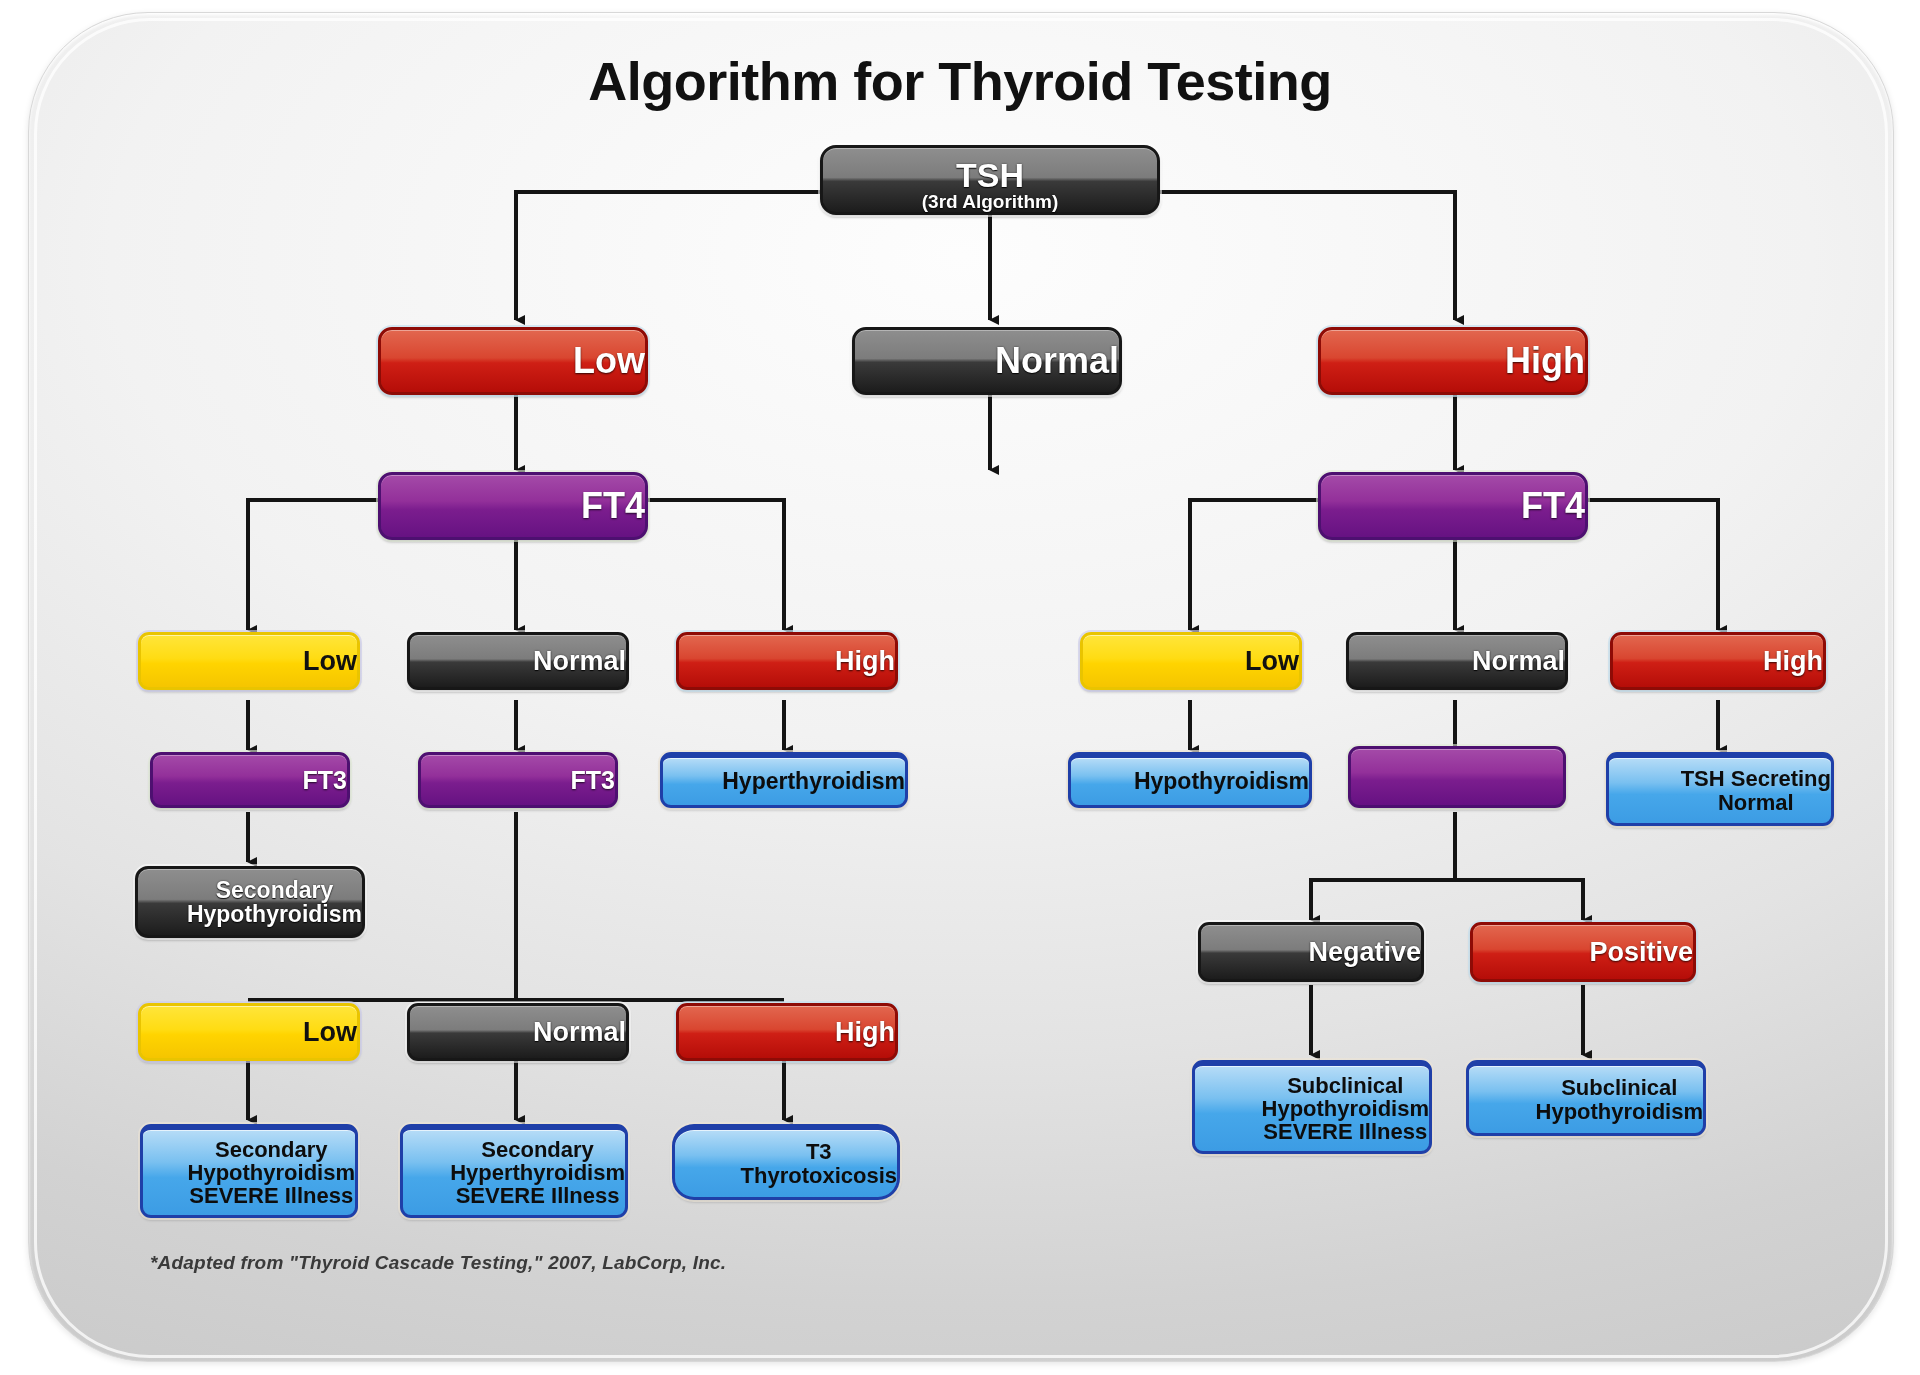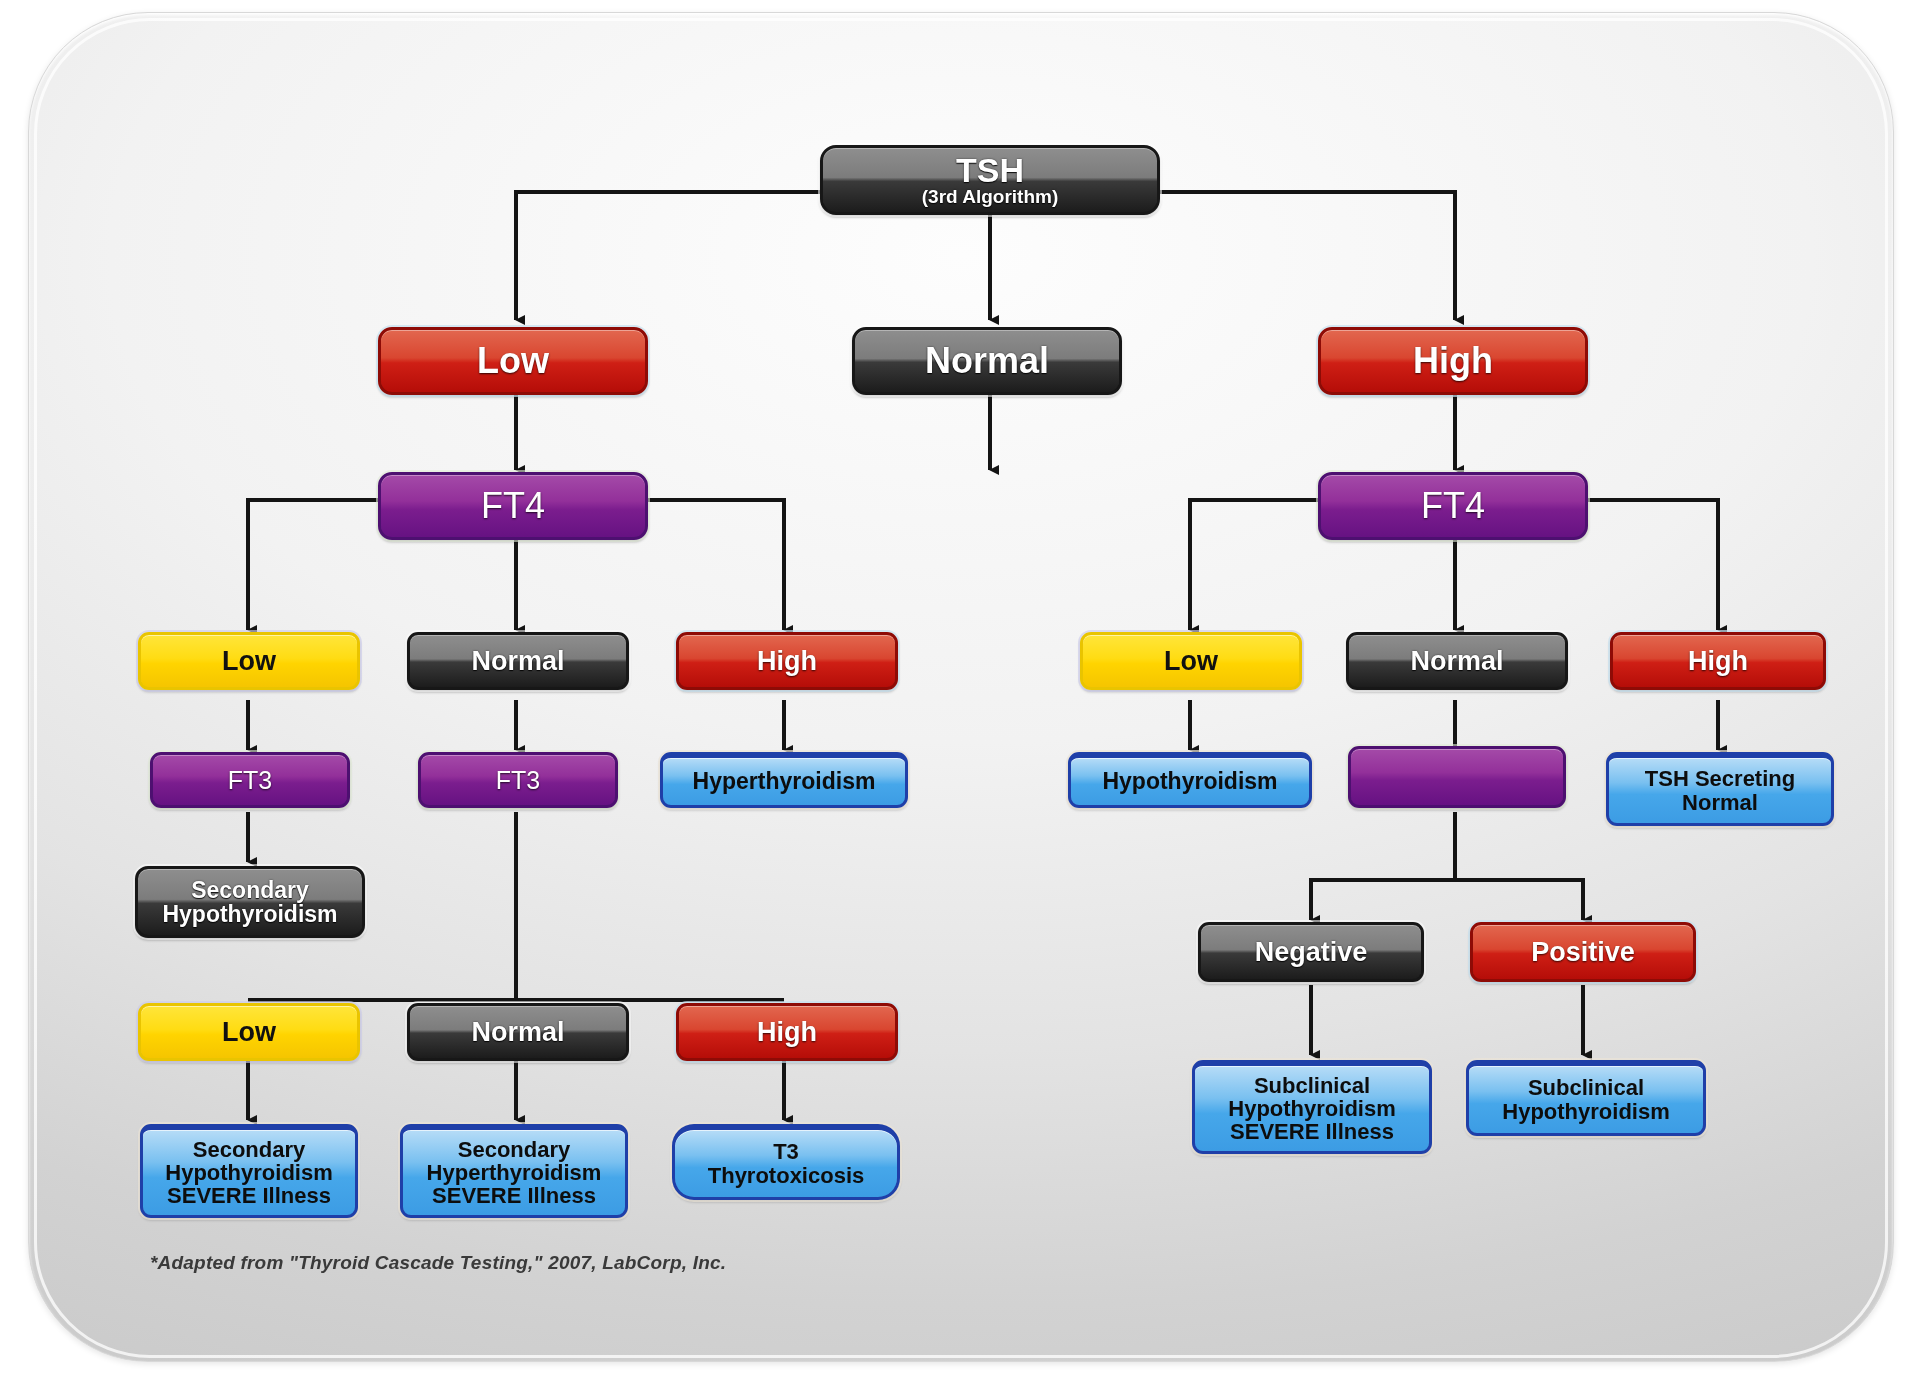--- a/index.html
+++ b/index.html
@@ -63,21 +63,21 @@
     width: 1920px; height: 1375px;
     pointer-events: none;
   }
 
   
   .node {
     position: absolute;
     box-sizing: border-box;
     display: flex;
     align-items: center;
-    justify-content: center;
+    justify-content: flex-end;
     text-align: center;
     border-radius: 12px;
     line-height: 1.05;
     white-space: pre-line;
     z-index: 5;
   }
 
   
   .n-dark {
     background: linear-gradient(180deg, #8e8e8e 0%, #7c7c7c 46%, #3a3a3a 52%, #1c1c1c 100%);
@@ -109,21 +109,21 @@
     text-shadow: none;
     box-shadow: 0 0 0 2px rgba(205,205,235,0.65), 0 2px 3px rgba(0,0,0,0.25),
                 inset 0 1px 0 rgba(255,255,255,0.55);
   }
 
   
   .n-purple {
     background: linear-gradient(180deg, #a44aa8 0%, #93309a 42%, #7b1d8e 56%, #661282 100%);
     border: 3px solid #4d1070;
     color: #ffffff;
-    font-weight: normal;
+    font-weight: bold;
     text-shadow: 0 1px 2px rgba(0,0,0,0.75);
     box-shadow: 0 0 0 2px rgba(225,235,215,0.60), 0 2px 3px rgba(0,0,0,0.3),
                 inset 0 1px 0 rgba(255,255,255,0.35);
   }
 
   
   .n-blue {
     background: linear-gradient(180deg, #b6dcf7 0%, #79c0f0 38%, #46a7ea 56%, #3c9ce4 100%);
     border: 3px solid #1f3fa8;
     border-top-width: 6px;
@@ -149,20 +149,21 @@
   }
 </style>
 </head>
 <body>
 
 <div id="canvas">
 
   <div id="panel"></div>
   <div id="panel-inner-edge"></div>
 
+  <div id="title">Algorithm for Thyroid Testing</div>
 
   <svg id="lines" viewBox="0 0 1920 1375" width="1920" height="1375">
     <defs>
       <marker id="arw" markerWidth="12" markerHeight="12" refX="5" refY="9" orient="auto" markerUnits="userSpaceOnUse">
         <path d="M0,0 L10,0 L5,10 z" fill="#141414"></path>
       </marker>
     </defs>
     <g stroke="#141414" stroke-width="4" fill="none">
 
       <path d="M 990,212 L 990,192 L 516,192 L 516,320" marker-end="url(#arw)"></path>

